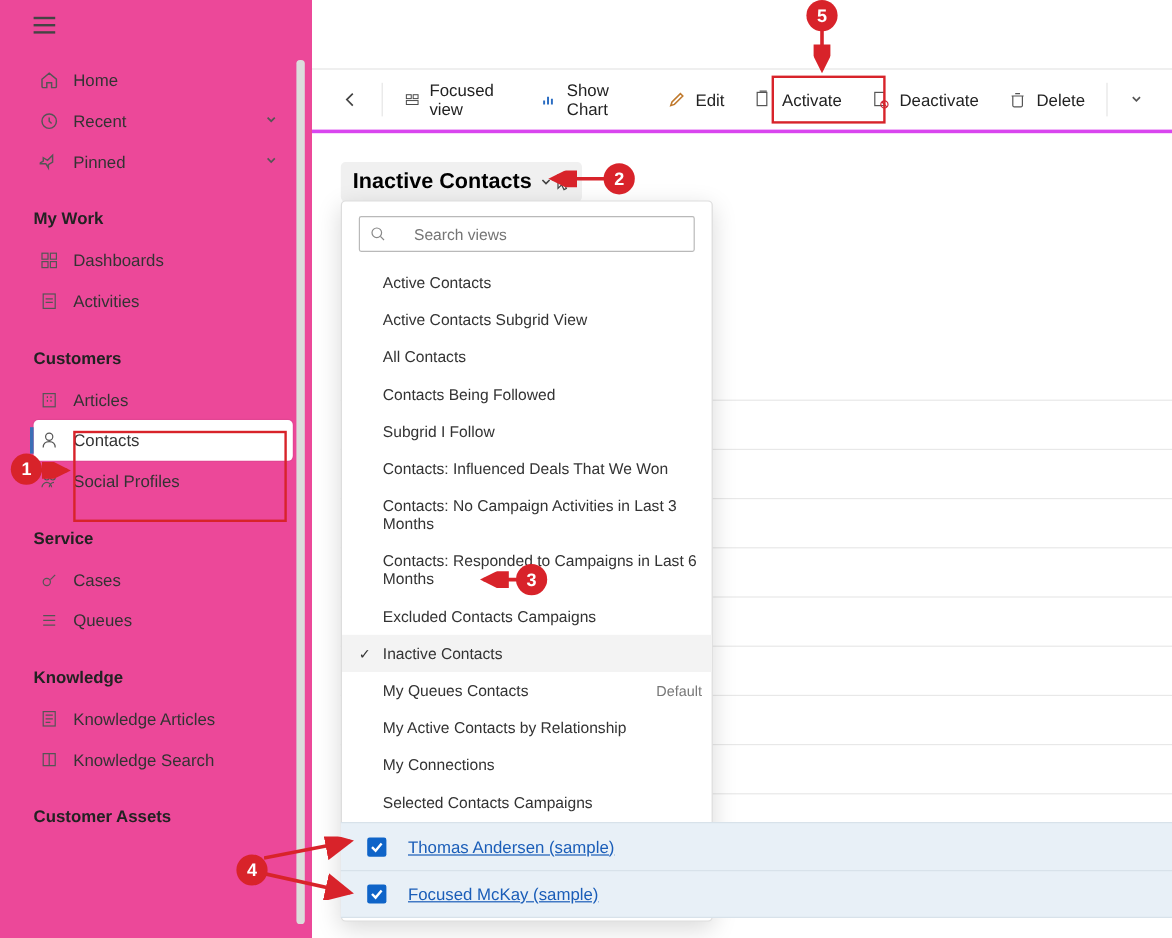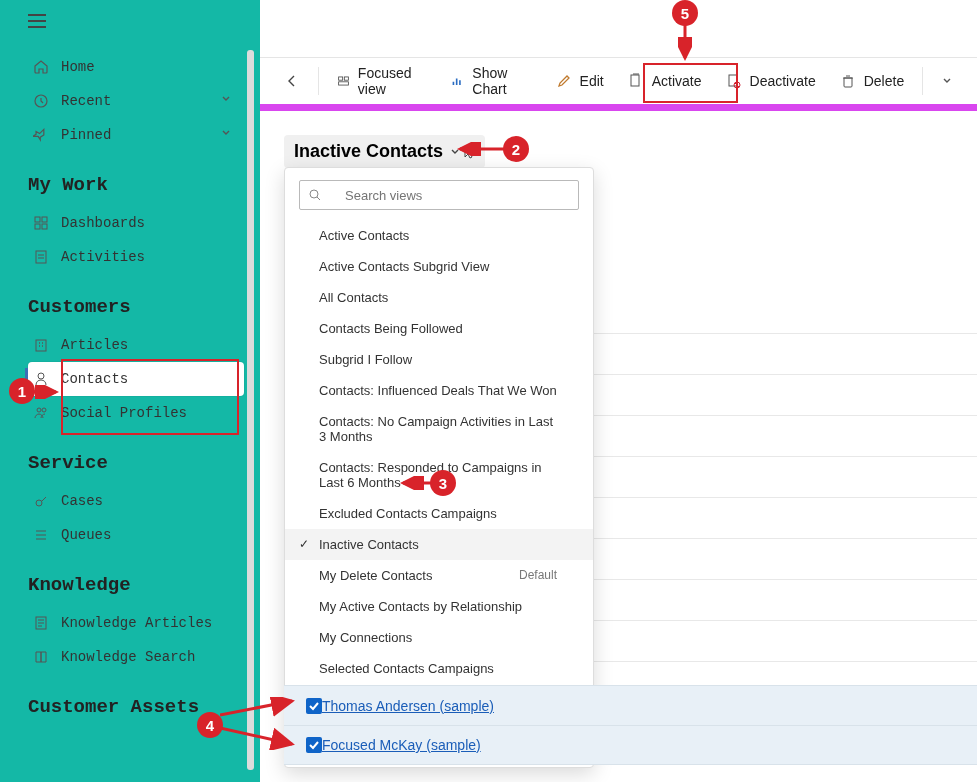--- a/index.html
+++ b/index.html
@@ -1,64 +1,64 @@
 <!DOCTYPE html>
 <html><head>
 <meta charset="utf-8">
 <style>
   * { box-sizing: border-box; margin: 0; padding: 0; }
   body { font-family: "Segoe UI", Arial, sans-serif; background: #fff; width: 977px; height: 782px; overflow: hidden; position: relative; }
   
   
   .sidebar {
     position: absolute; left: 0; top: 0; width: 260px; height: 782px;
-    background: #14b8a6; padding: 14px 16px 20px 28px; font-family: Liberation Mono, monospace;
+    background: #ec4899; padding: 14px 16px 20px 28px;
   }
   .sidebar-scroll { position:absolute; right:6px; top:50px; bottom:12px; width:7px; background:#dcdcdc; border-radius:3px;}
   .hamburger { width:18px; height:14px; margin-bottom:22px; cursor:pointer;}
   .hamburger div { height:2px; background:#444; margin-bottom:4px;}
   .nav-item {
     display:flex; align-items:center; height:34px; font-size:14px; color:#333;
     cursor:pointer; border-radius:4px; padding-left:4px; gap:11px;
   }
   .nav-item .chev { margin-left:auto; margin-right:12px; color:#555;}
   .nav-item.selected { background:#fff; box-shadow:0 0 0 1px rgba(0,0,0,0.04); border-radius:4px; position:relative;}
   .nav-item.selected::before { content:""; position:absolute; left:-3px; top:6px; bottom:6px; width:3px; background:#3b6fb6;}
-  .nav-section { font-size:19px; font-weight:600; color:#222; margin-top:22px; margin-bottom:10px;}
+  .nav-section { font-size:14px; font-weight:600; color:#222; margin-top:22px; margin-bottom:10px;}
   .icon-slot { width:18px; display:flex; justify-content:center; color:#444;}
   
   
   .cmdbar {
     position:absolute; left:260px; right:0; top:57px; height:54px;
-    border-top:1px solid #e5e5e5; border-bottom:7px solid #d946ef;
+    border-top:1px solid #e5e5e5; border-bottom:3px solid #d946ef;
     display:flex; align-items:center; padding:0 14px; gap:4px; background:#fff;
   }
   .cmd-btn { display:flex; align-items:center; gap:8px; height:34px; padding:0 10px; font-size:14px; color:#222; cursor:pointer; border-radius:4px;}
   .cmd-sep { width:1px; height:28px; background:#e5e5e5; margin:0 4px;}
   
   
   .main { position:absolute; left:260px; right:0; top:111px; bottom:0; padding:24px 0 0 24px;}
   .view-title-wrap { display:inline-flex; align-items:center; padding:6px 10px; border-radius:4px; background:#f0f0f0; cursor:pointer;}
   .view-title { font-size:18px; font-weight:600;}
   
   
   .view-dropdown {
     position:absolute; top:56px; left:24px; width:310px; background:#fff; border:1px solid #ddd;
     box-shadow:0 6px 20px rgba(0,0,0,0.15); border-radius:4px; padding:10px 0 8px;
   }
   .dd-search { margin:2px 14px 10px; border:1px solid #b9b9b9; height:30px; display:flex; align-items:center; padding:0 8px; gap:7px; border-radius:2px;}
   .dd-search input { border:none; outline:none; font-size:13px; color:#555; flex:1; background:transparent;margin-left:16px;}
-  .dd-item { font-size:13px; color:#333; padding:8px 36px 8px 34px; cursor:pointer; position:relative; display:flex; align-items:flex-start;}
+  .dd-item { font-size:13px; color:#333; padding:8px 8px 8px 34px; cursor:pointer; position:relative; display:flex; align-items:flex-end;}
   .dd-item.selected::before { content:"✓"; position:absolute; left:14px; color:#333; font-size:12px;}
   .dd-item.selected { background:#f3f3f3;}
   .dd-item .badge { margin-left:auto; font-size:12px; color:#777;}
   .dd-divider { height:1px; background:#e5e5e5; margin:6px 0;}
   .dd-action { font-size:13px; color:#333; padding:8px 20px 8px 16px; cursor:pointer; display:flex; align-items:center; gap:10px;}
   .record-row {
-    height:40px; display:flex; align-items:center; padding-left:22px; 
+    height:40px; display:flex; align-items:center; padding-left:22px; gap:18px;
     background:#e8f0f7; border-top:1px solid #d8e2ea; font-size:14px;
   }
   .record-row:last-child { border-bottom:1px solid #d8e2ea;}
   .record-cb { width:16px; height:16px; background:#0f64c8; border-radius:2px; display:flex; align-items:center; justify-content:center;}
   .record-cb svg { stroke:#fff; stroke-width:2; fill:none;}
   .record-link { color:#1a5db8; text-decoration:underline;}
   
   
   .marker { position:absolute; width:26px; height:26px; border-radius:50%; background:#d8232a; color:#fff; font-weight:700; font-size:15px; display:flex; align-items:center; justify-content:center; z-index:50;}
   .redbox { position:absolute; border:2px solid #d8232a; z-index:45; pointer-events:none;}
@@ -313,21 +313,21 @@
         <div class="dd-item">
           <span>Contacts: Responded to Campaigns in Last 6 Months</span>
         </div>
         <div class="dd-item">
           <span>Excluded Contacts Campaigns</span>
         </div>
         <div class="dd-item selected">
           <span>Inactive Contacts</span>
         </div>
         <div class="dd-item">
-          <span>My Delete Contacts</span>
+          <span>My Queues Contacts</span>
           <span class="badge">Default</span>
         </div>
         <div class="dd-item">
           <span>My Active Contacts by Relationship</span>
         </div>
         <div class="dd-item">
           <span>My Connections</span>
         </div>
         <div class="dd-item">
           <span>Selected Contacts Campaigns</span>

